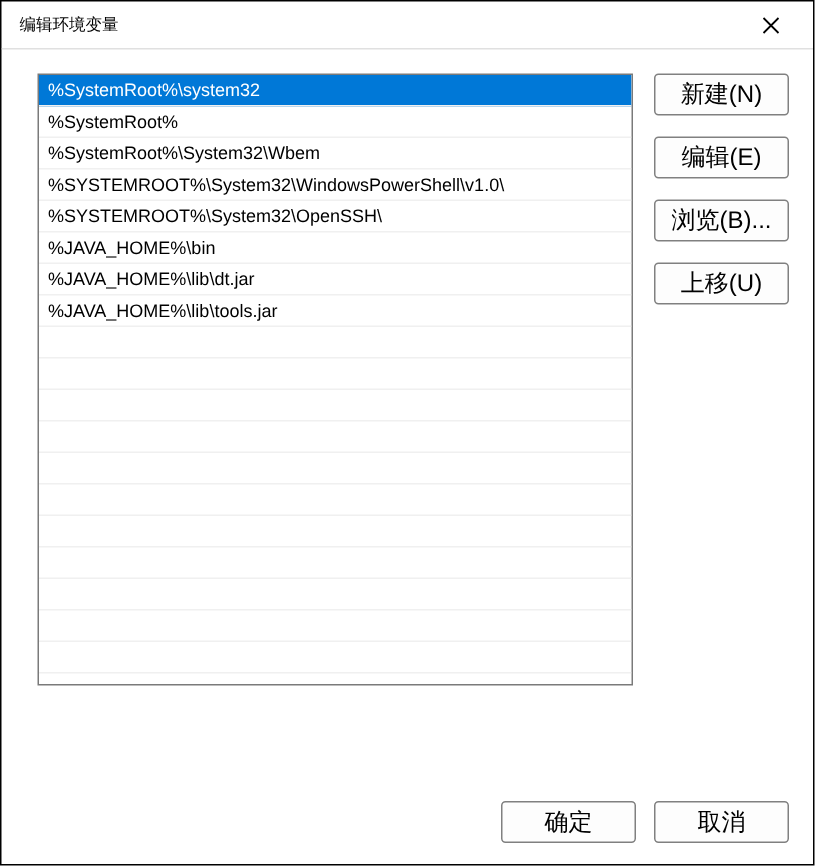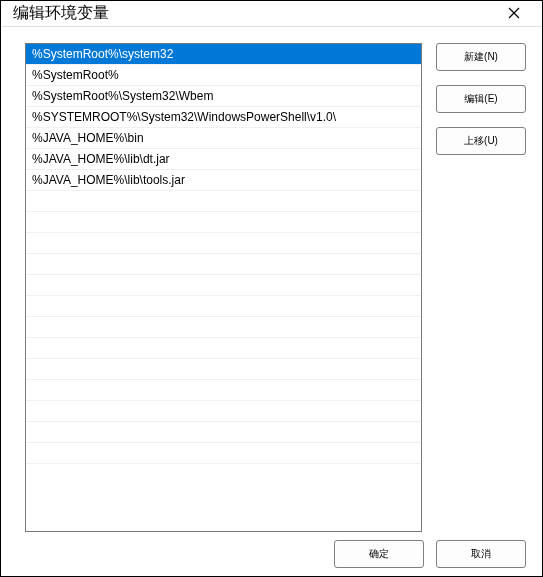--- a/index.html
+++ b/index.html
@@ -15,21 +15,21 @@
     }
     .titlebar {
       height: 32px;
       display: flex;
       align-items: center;
       padding: 0 8px 0 12px;
       border-bottom: 1px solid #e0e0e0;
     }
     .titlebar-text {
       flex: 1;
-      font-size: 16px;
+      font-size: 11px;
     }
     .close-btn {
       width: 40px;
       height: 100%;
       display: flex;
       align-items: center;
       justify-content: center;
       cursor: pointer;
     }
     .close-btn svg { width: 12px; height: 12px; }
@@ -37,21 +37,21 @@
       flex: 1;
       display: flex;
       padding: 16px 16px 0 24px;
       gap: 14px;
     }
     .listbox {
       flex: 1;
       border: 1px solid #7a7a7a;
       background: #fff;
       overflow: hidden;
-      height: 489px;
+      height: 408px;
     }
     .list-row {
       height: 21px;
       line-height: 21px;
       padding: 0 6px;
       white-space: nowrap;
       overflow: hidden;
       text-overflow: ellipsis;
       border-bottom: 1px solid #f0f0f0;
       font-size: 12px;
@@ -64,21 +64,21 @@
     .side-buttons {
       width: 90px;
       display: flex;
       flex-direction: column;
     }
     .btn {
       height: 28px;
       border: 1px solid #808080;
       background: #fdfdfd;
       border-radius: 3px;
-      font-size: 10px;
+      font-size: 16px;
       font-family: inherit;
       cursor: pointer;
       display: flex;
       align-items: center;
       justify-content: center;
       color: #000;
     }
     .gap-small { margin-bottom: 14px; }
     .gap-med { margin-bottom: 42px; }
     .footer {
@@ -102,40 +102,42 @@
       </svg>
   </div>
 </div>
 
 <div class="content">
   <div class="listbox" id="listbox">
       <div class="list-row selected">%SystemRoot%\system32</div>
       <div class="list-row">%SystemRoot%</div>
       <div class="list-row">%SystemRoot%\System32\Wbem</div>
       <div class="list-row">%SYSTEMROOT%\System32\WindowsPowerShell\v1.0\</div>
+      <div class="list-row">%SYSTEMROOT%\System32\OpenSSH\</div>
       <div class="list-row">%JAVA_HOME%\bin</div>
       <div class="list-row">%JAVA_HOME%\lib\dt.jar</div>
       <div class="list-row">%JAVA_HOME%\lib\tools.jar</div>
       <div class="list-row"></div>
       <div class="list-row"></div>
       <div class="list-row"></div>
       <div class="list-row"></div>
       <div class="list-row"></div>
       <div class="list-row"></div>
       <div class="list-row"></div>
       <div class="list-row"></div>
       <div class="list-row"></div>
       <div class="list-row"></div>
       <div class="list-row"></div>
       <div class="list-row"></div>
       <div class="list-row"></div>
     </div>
   <div class="side-buttons">
     <button class="btn gap-small">新建(N)</button>
     <button class="btn gap-small">编辑(E)</button>
+    <button class="btn gap-small">浏览(B)...</button>
     <button class="btn gap-small">上移(U)</button>
   </div>
 </div>
 
 <div class="footer">
   <button class="btn">确定</button>
   <button class="btn">取消</button>
 </div>
 
 </body></html>

